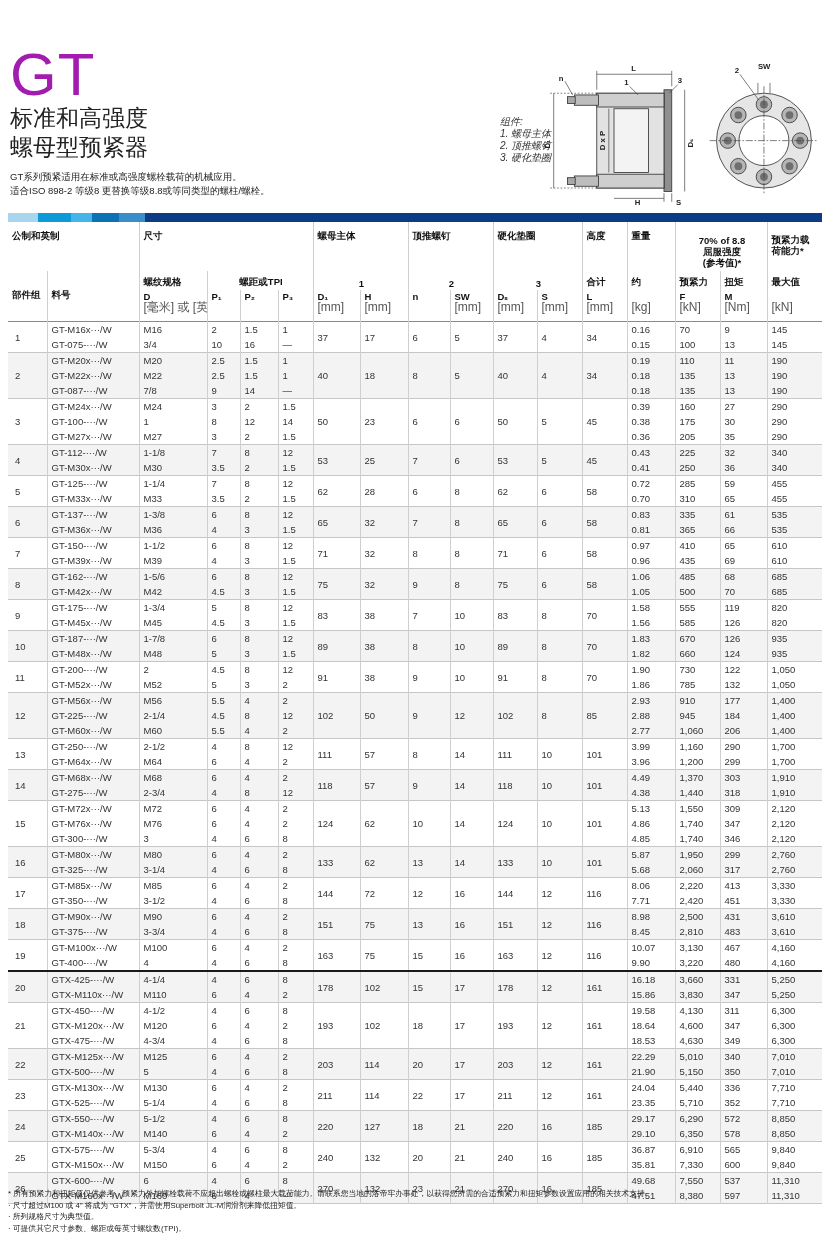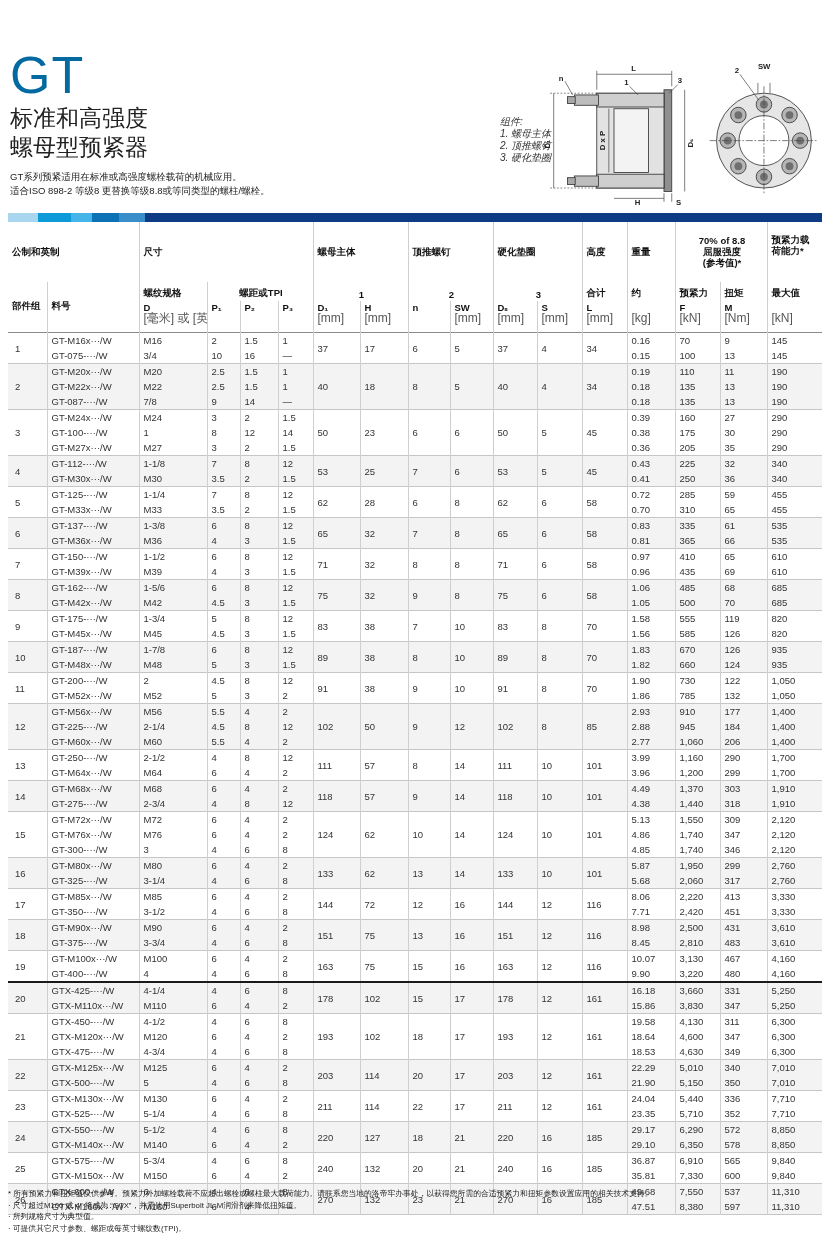--- a/index.html
+++ b/index.html
@@ -1,42 +1,42 @@
 <!DOCTYPE html>
 <html><head>
 <meta charset="utf-8">
 <style>
   html,body{margin:0;padding:0;background:#ffffff;}
   body{font-family:"Liberation Sans","DejaVu Sans",sans-serif;color:#1a1a1a;}
   #page{position:relative;width:830px;height:1249px;background:#fff;overflow:hidden;}
 
   
   #title-block{position:absolute;left:10px;top:52px;width:460px;}
-  .big-title{font-size:52px;font-weight:300;letter-spacing:1px;line-height:46px;color:#0369a1;}
+  .big-title{font-size:60px;font-weight:300;letter-spacing:1px;line-height:46px;color:#a21caf;}
   .sub-title{font-size:23px;font-weight:400;line-height:29px;color:#222;margin-top:6px;}
   .desc{font-size:9.5px;line-height:14px;color:#222;margin-top:8px;}
 
   
   #diagram{position:absolute;left:478px;top:48px;width:348px;height:168px;}
   #diagram-legend{position:absolute;left:22px;top:68px;font-size:10px;line-height:12px;color:#333;font-style:italic;}
   #diagram svg{position:absolute;left:55px;top:0;}
   .dim-text{font-size:9px;fill:#222;font-weight:bold;}
   .dim-line{stroke:#444;stroke-width:0.8;}
   .part{stroke:#3a3a3a;stroke-width:1;}
 
   
   #table-wrap{position:absolute;left:8px;top:213px;width:814px;}
   #accent-bar{height:9px;width:100%;display:flex;}
   #accent-bar span{display:block;height:100%;}
   table{border-collapse:collapse;table-layout:fixed;width:814px;}
   th,td{font-size:9.5px;color:#333;text-align:left;vertical-align:middle;
         padding:0 2px 0 4px;border-right:1px solid #cfcfcf;overflow:hidden;white-space:nowrap;}
   td{height:15px;line-height:13px;}
   th{color:#111;}
-  thead tr.hrow1 th{vertical-align:top;padding-top:24px;font-weight:bold;font-size:9.5px;height:36px;}
+  thead tr.hrow1 th{vertical-align:top;padding-top:8px;font-weight:bold;font-size:9.5px;height:36px;}
   thead tr.hrow2 th{font-weight:bold;height:18px;vertical-align:bottom;padding-bottom:1px;}
   thead tr.hrow3 th{font-weight:bold;height:30px;vertical-align:top;padding-top:1px;}
   thead th.center{text-align:center;}
   thead tr.hrow3 .unit{display:block;font-weight:normal;font-size:12px;color:#555;line-height:10px;}
   thead tr.hrow3 .sym{display:block;line-height:11px;}
   thead{border-bottom:1px solid #8a8a8a;}
   td.col-max,th.col-max{border-right:none;}
   tr.group-start td{border-top:1px solid #c6c6c6;}
   tr.gtx-start td{border-top:2px solid #1a1a1a;}
   tr.alt td{background:#f3f3f3;}

